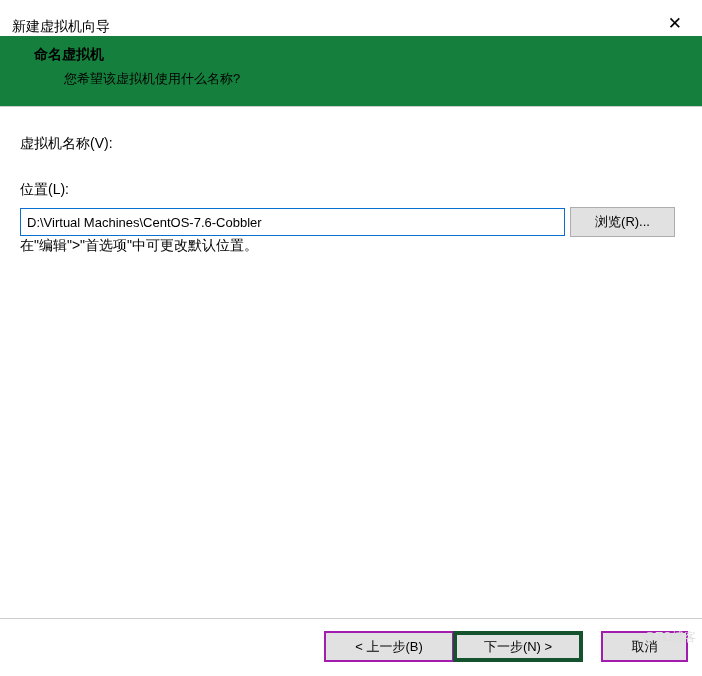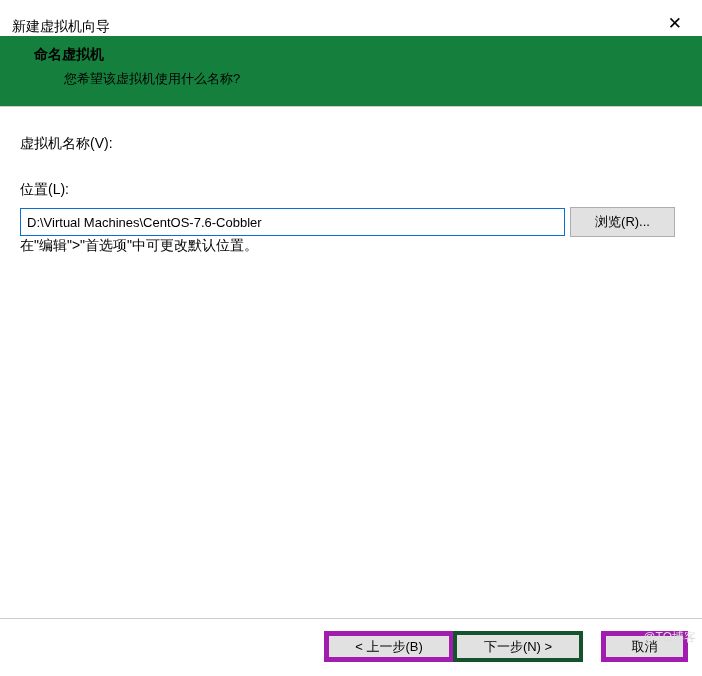--- a/index.html
+++ b/index.html
@@ -112,21 +112,21 @@
     .footer-buttons {
       display: flex;
       justify-content: flex-end;
       gap: 0;
       padding: 0 14px;
     }
     .nav-btn {
       height: 31px;
       width: 130px;
       background: #e1e1e1;
-      border: 5px solid #a21caf;
+      border: 2px solid #a21caf;
       font-size: 13px;
       font-family: "Microsoft YaHei", sans-serif;
       cursor: pointer;
     }
     .nav-btn.next {
       border: 4px solid #14532d;
       margin-left: -1px;
     }
     .nav-btn.cancel {
       margin-left: 18px;

